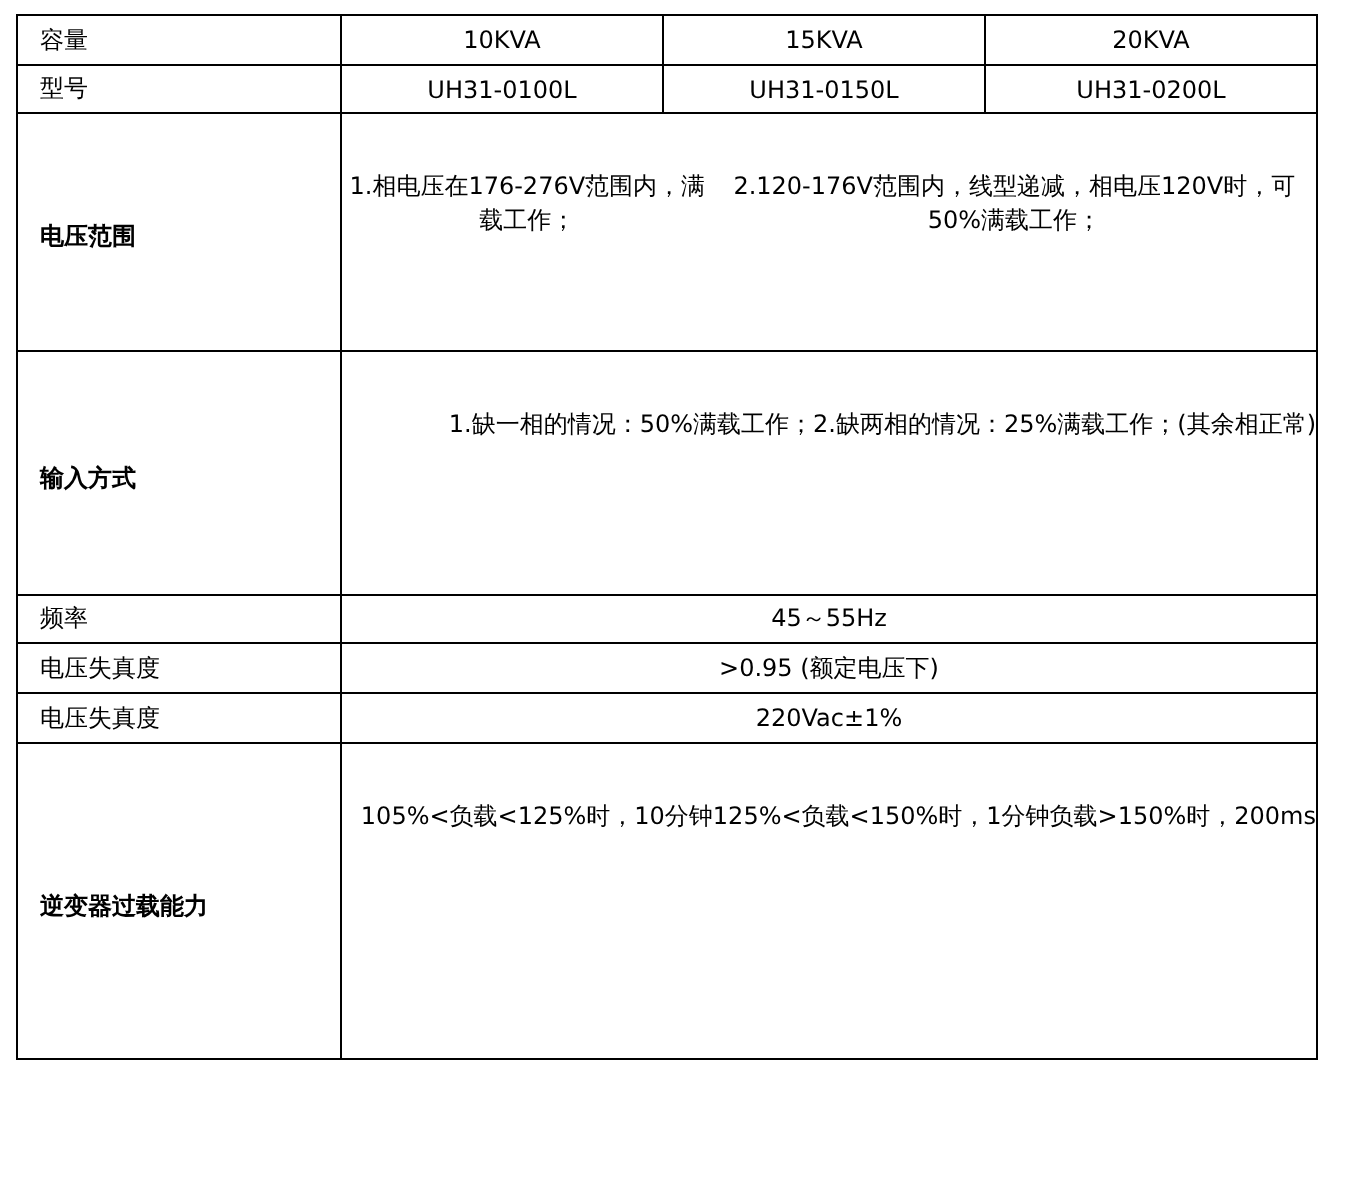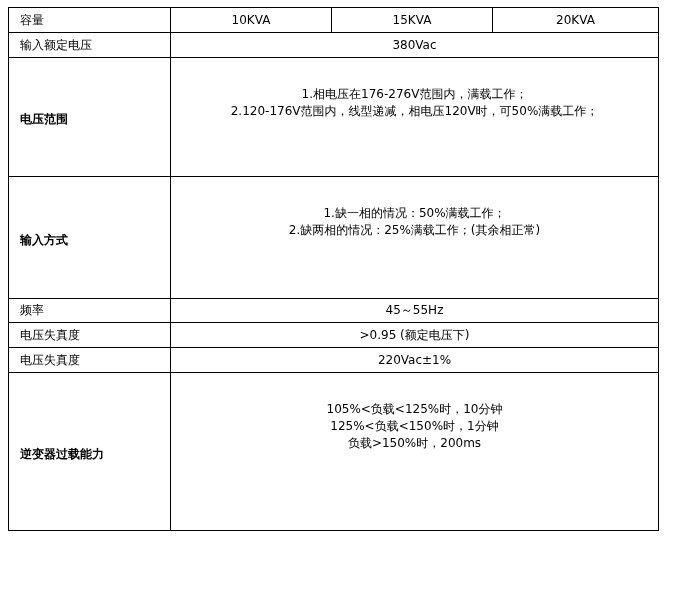--- a/index.html
+++ b/index.html
@@ -24,22 +24,22 @@
   }
   td.lbl { text-align: left; padding-left: 11px; }
   td.val { text-align: center; white-space: pre-wrap; }
   tr.rh25 td { height: 25px; }
   tr.rh24 td { height: 24px; }
   tr.rh64 td { height: 64px; }
   tr.rh67 td { height: 67px; }
   tr.rh103 td { height: 103px; }
   td.top { vertical-align: top; padding-top: 5px; font-weight: bold; }
   .stack {
-    display: flex; flex-direction: column;
-    justify-content: flex-start;
+    display: flex; flex-direction: row;
+    justify-content: flex-end;
     height: 100%; width: 100%;
   }
   .stack div { text-align: center; white-space: pre-wrap; }
   .st64 { height: 62px; }
   .st67 { height: 65px; }
   .st103 { height: 101px; }
 </style>
 </head>
 <body>
 
@@ -51,23 +51,25 @@
         <col style="width:161px">
         <col style="width:166px">
     </colgroup>
     <tbody>
       <tr class="rh25">
         <td class="lbl">容量</td>
         <td class="val">10KVA</td>
         <td class="val">15KVA</td>
         <td class="val">20KVA</td>
       </tr>
-      <tr class="rh25">
-        <td class="lbl">输入额定电压</td>
-        <td class="val" colspan="3">380Vac</td>
+      <tr class="rh24">
+        <td class="lbl">型号</td>
+        <td class="val">UH31-0100L</td>
+        <td class="val">UH31-0150L</td>
+        <td class="val">UH31-0200L</td>
       </tr>
       <tr class="rh64">
         <td class="lbl top">电压范围</td>
         <td class="val" colspan="3">
           <div class="stack st64">
             <div>1.相电压在176-276V范围内，满载工作；</div>
             <div>2.120-176V范围内，线型递减，相电压120V时，可50%满载工作；</div>
           </div>
         </td>
       </tr>

